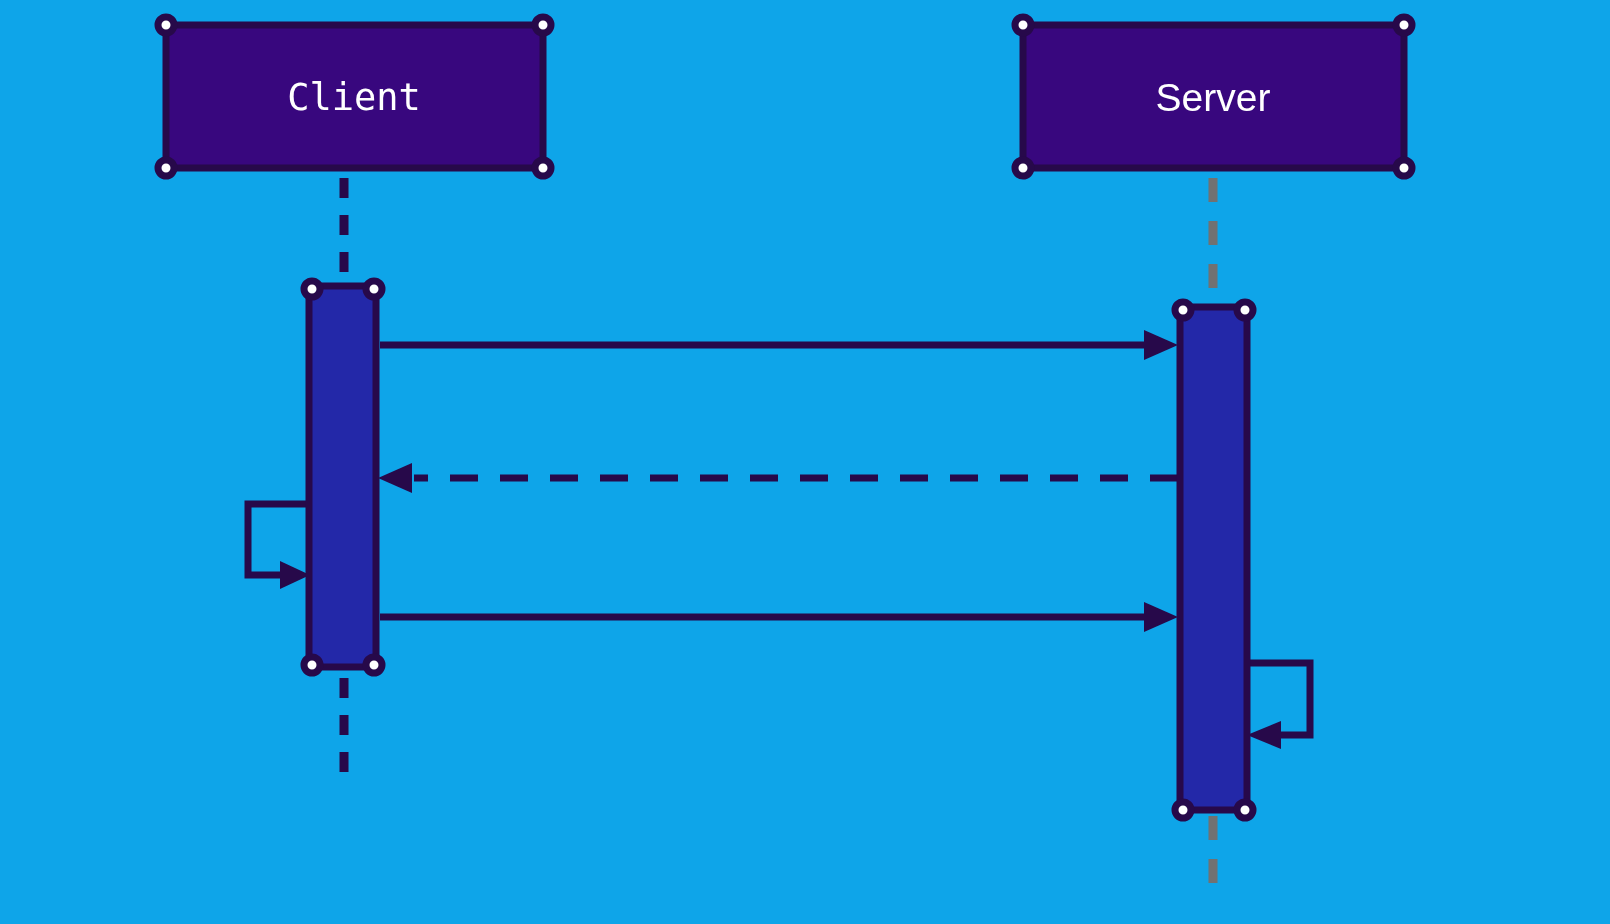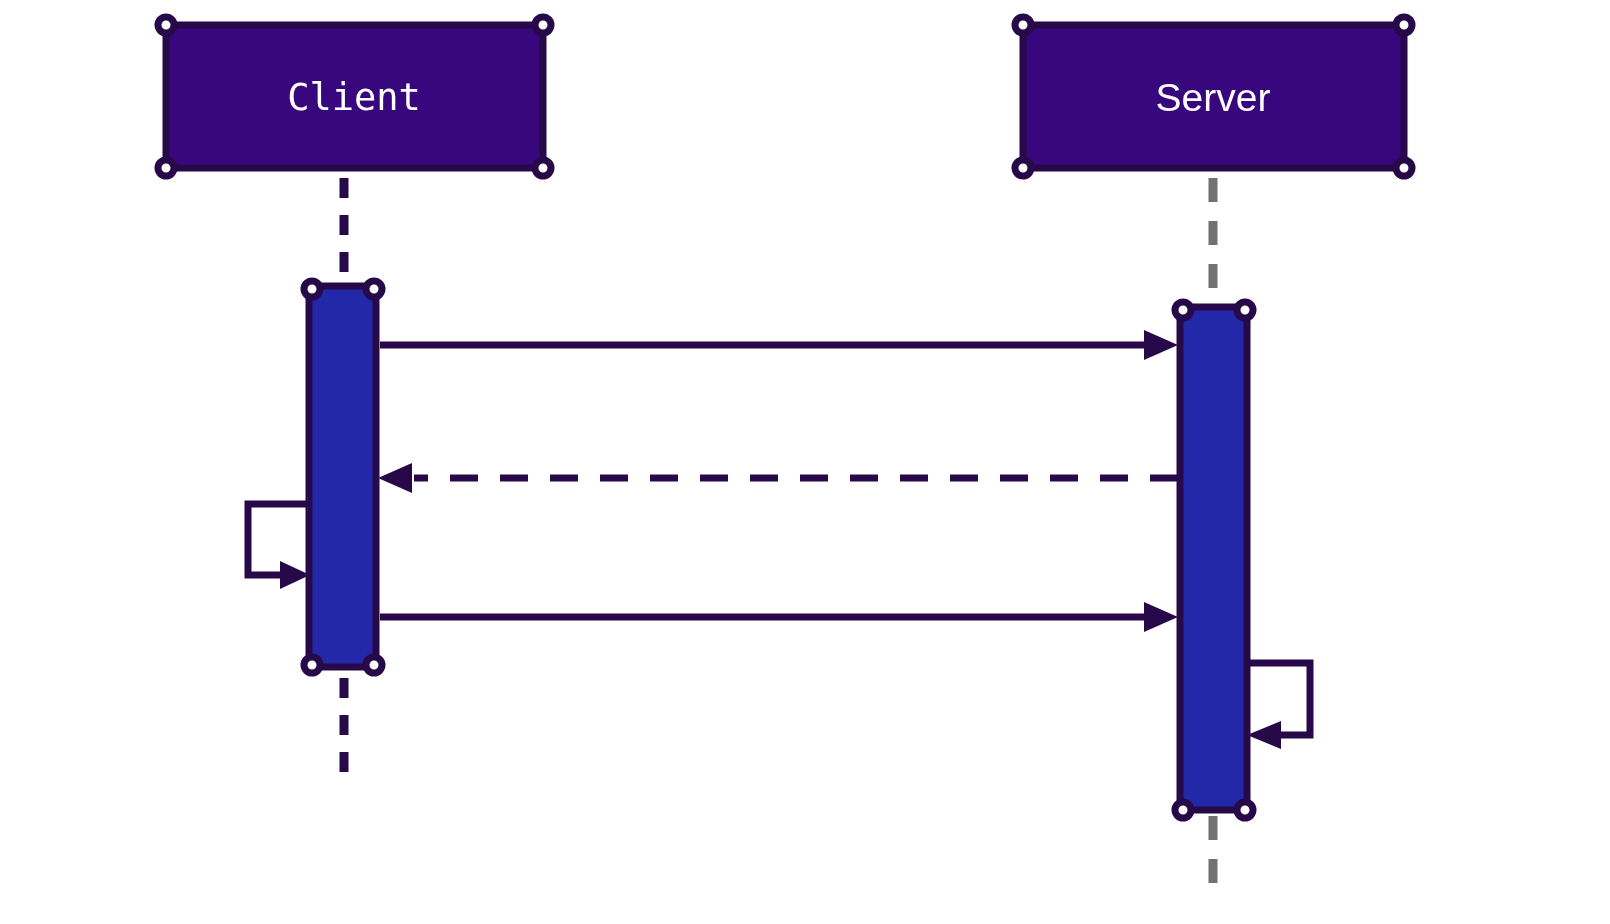--- a/index.html
+++ b/index.html
@@ -4,21 +4,21 @@
 <style>
   html, body {
     margin: 0;
     padding: 0;
     background: #000000;
   }
   .canvas {
     position: relative;
     width: 1610px;
     height: 924px;
-    background: #ffffff;
+    background: #0ea5e9;
     overflow: hidden;
   }
   svg { display: block; }
 
   .actor-rect {
     fill: #38077e;
     stroke: #27094a;
     stroke-width: 7;
   }
   .activation-rect {

